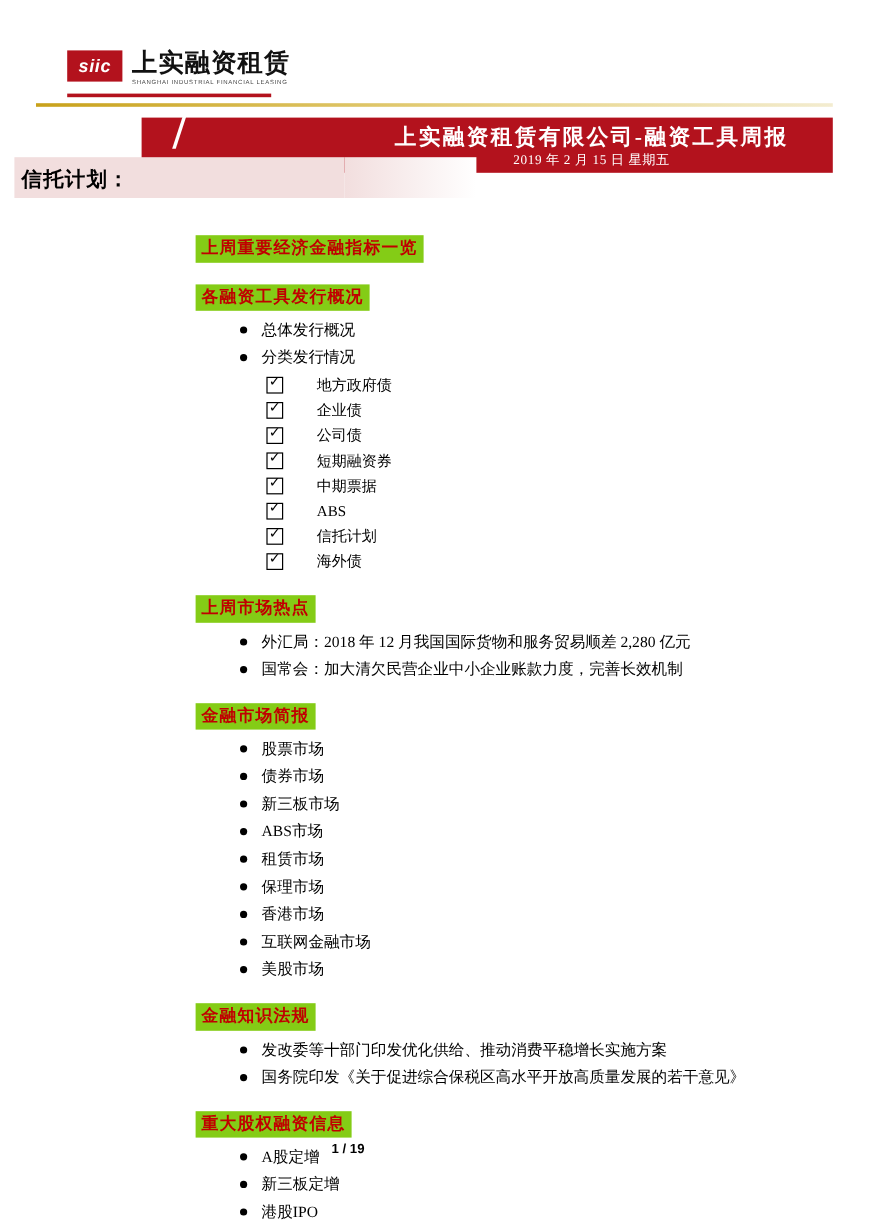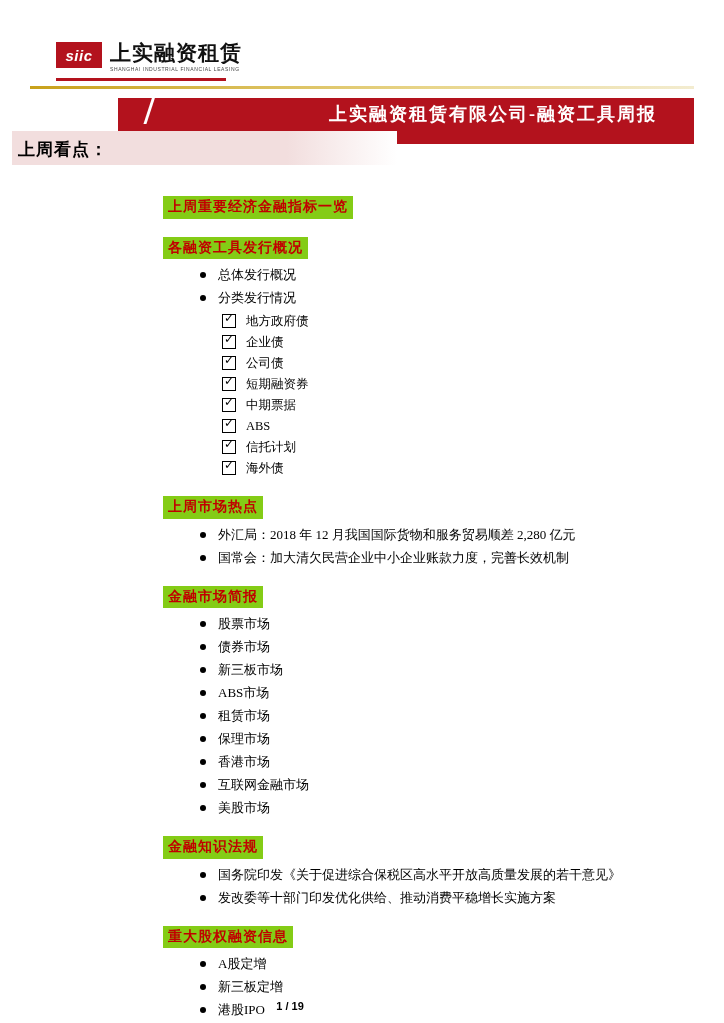--- a/index.html
+++ b/index.html
@@ -206,21 +206,21 @@
 
   ul.checks {
     list-style: none;
     margin: 0 0 0 222px;
     padding: 0;
   }
   ul.checks li {
     position: relative;
     font-size: 12.5px;
     line-height: 20px;
-    padding-left: 24px;
+    padding-left: 42px;
     margin-bottom: 1px;
   }
   .chk {
     position: absolute;
     left: 0;
     top: 3px;
     width: 12px;
     height: 12px;
     border: 1px solid #000;
     font-size: 11px;
@@ -237,21 +237,21 @@
   }
 
   .wide li {
     max-width: 470px;
   }
 
   
   .footer {
     position: absolute;
     left: 0;
-    top: 1000px;
+    top: 952px;
     width: 580px;
     text-align: center;
     font-family: "Liberation Sans", sans-serif;
     font-size: 11px;
     font-weight: bold;
     color: #000;
   }
 </style>
 </head>
 <body>
@@ -264,24 +264,25 @@
       <div class="logo-cn">上实融资租赁</div>
       <div class="logo-en">SHANGHAI INDUSTRIAL FINANCIAL LEASING</div>
     </div>
   </div>
   <div class="logo-underline"></div>
   <div class="gold-rule"></div>
 
   <div class="banner"></div>
   <div class="banner-slash"></div>
   <div class="banner-title">上实融资租赁有限公司-融资工具周报</div>
+  <div class="banner-date">2019 年 2 月 15 日 星期五</div>
 
   <div class="subband"></div>
   <div class="subband-fade"></div>
-  <div class="subband-text">上周看点：</div>
+  <div class="subband-text">信托计划：</div>
 
   <div class="content">
 
     <div class="head-row">
       <span class="section-head">上周重要经济金融指标一览</span>
     </div>
 
     <div class="head-row gap">
       <span class="section-head">各融资工具发行概况</span>
     </div>
@@ -320,22 +321,22 @@
       <li><span class="dot"></span><span>保理市场</span></li>
       <li><span class="dot"></span><span>香港市场</span></li>
       <li><span class="dot"></span><span>互联网金融市场</span></li>
       <li><span class="dot"></span><span>美股市场</span></li>
     </ul>
 
     <div class="head-row gap">
       <span class="section-head">金融知识法规</span>
     </div>
     <ul class="bullets wide">
+      <li><span class="dot"></span><span>发改委等十部门印发优化供给、推动消费平稳增长实施方案</span></li>
       <li><span class="dot"></span><span>国务院印发《关于促进综合保税区高水平开放高质量发展的若干意见》</span></li>
-      <li><span class="dot"></span><span>发改委等十部门印发优化供给、推动消费平稳增长实施方案</span></li>
     </ul>
 
     <div class="head-row gap">
       <span class="section-head">重大股权融资信息</span>
     </div>
     <ul class="bullets">
       <li><span class="dot"></span><span>A股定增</span></li>
       <li><span class="dot"></span><span>新三板定增</span></li>
       <li><span class="dot"></span><span>港股IPO</span></li>
 

